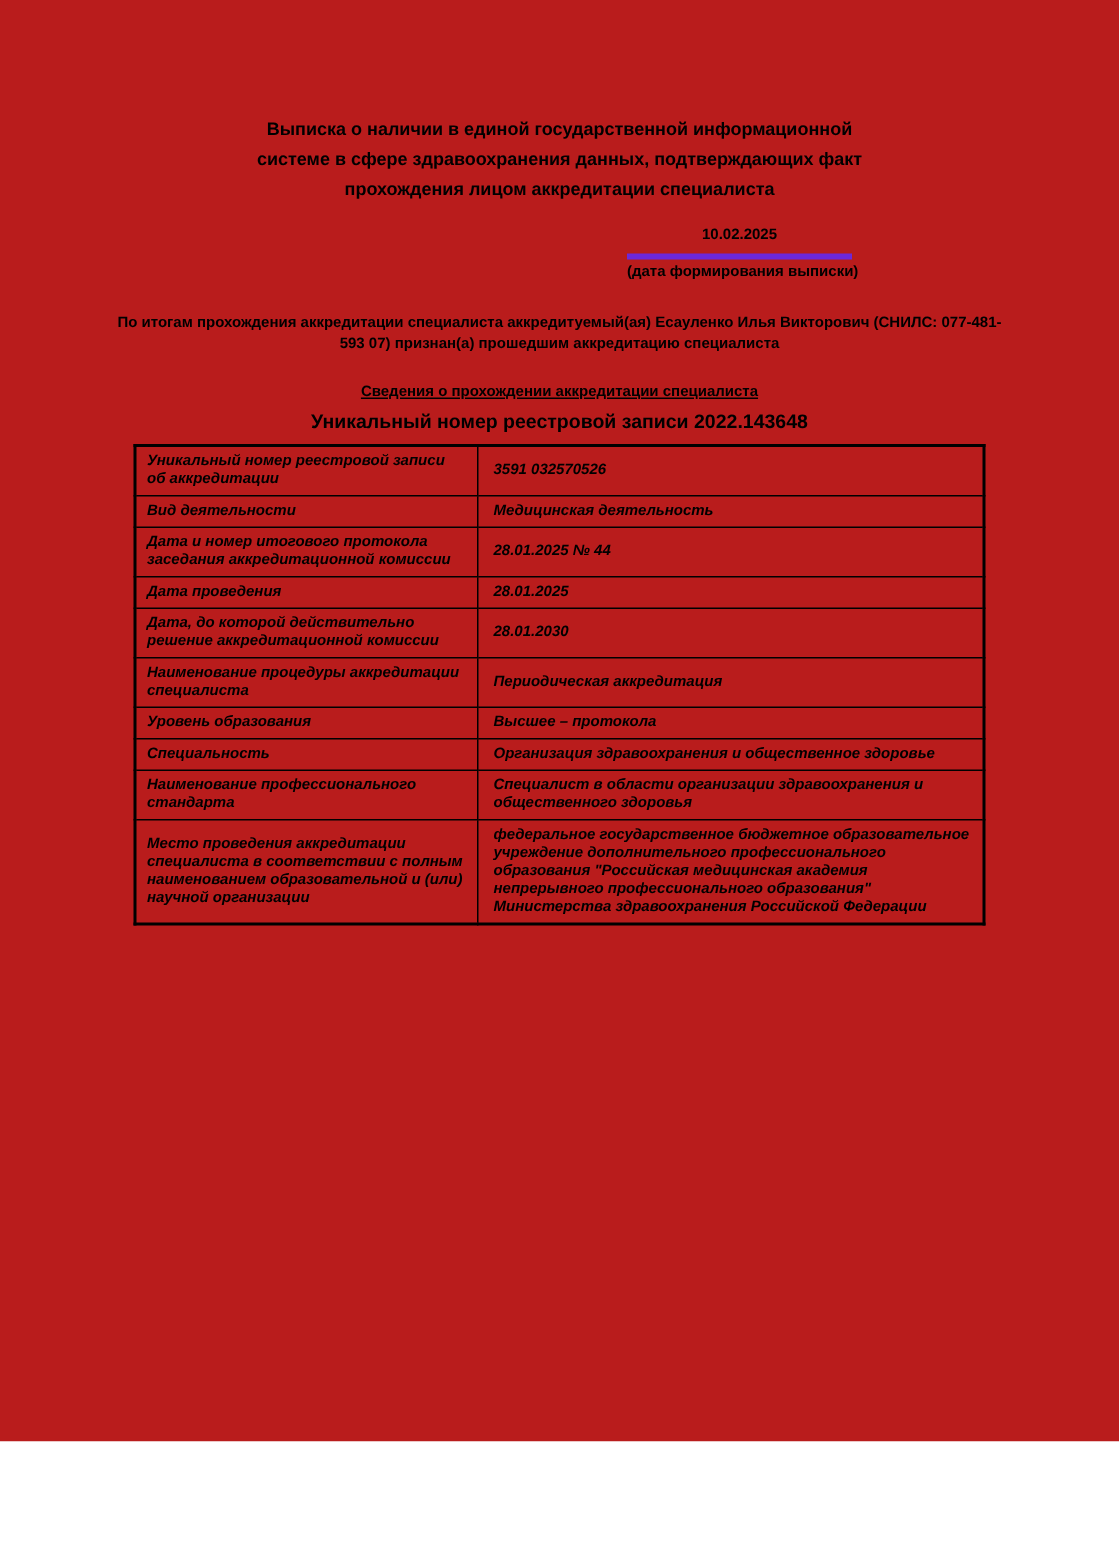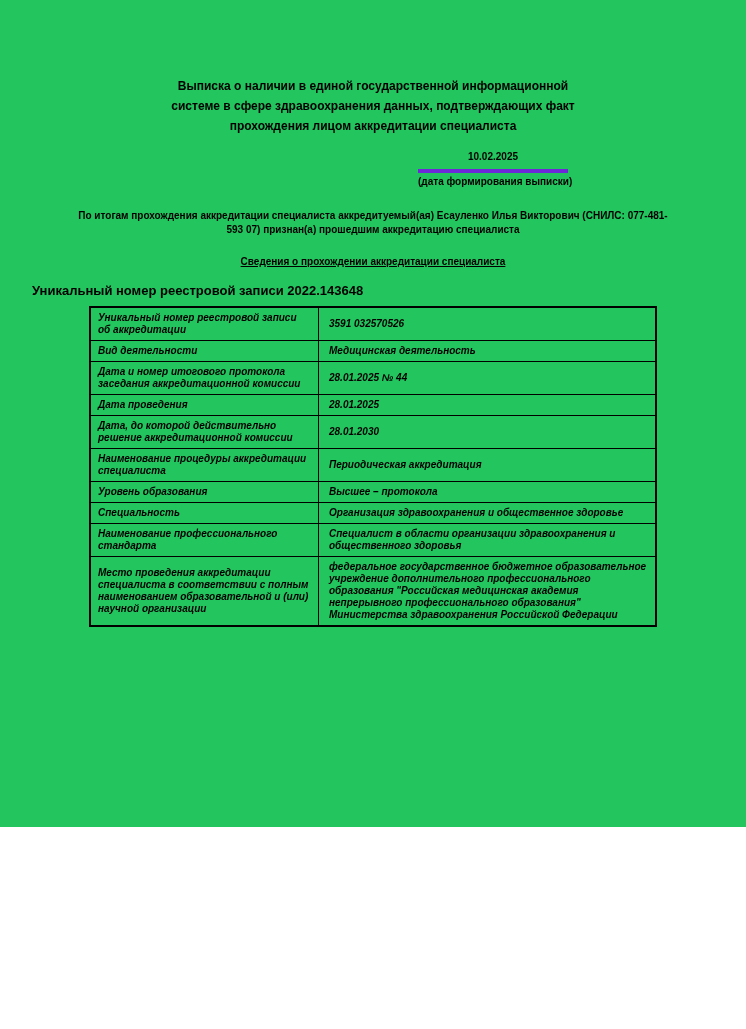--- a/index.html
+++ b/index.html
@@ -3,23 +3,23 @@
 <meta charset="utf-8">
 <style>
   html, body {
     margin: 0;
     padding: 0;
     background: #ffffff;
   }
   .page {
     position: relative;
     width: 746px;
-    height: 827px;
+    height: 961px;
     margin: 0 auto;
-    background: #22c55e;
+    background: #b91c1c;
     overflow: hidden;
     font-family: "Liberation Sans", sans-serif;
     font-weight: bold;
     color: #000000;
   }
   .doc-title {
     margin: 76px auto 0 auto;
     text-align: center;
     font-size: 12px;
     line-height: 20px;
@@ -46,24 +46,24 @@
     line-height: 14px;
   }
   .section-heading {
     margin-top: 18px;
     text-align: center;
     font-size: 10px;
     line-height: 13px;
     text-decoration: underline;
   }
   .registry-heading {
-    margin-top: 14px;
+    margin-top: 4px;
+    text-align: center;
     font-size: 13px;
     line-height: 17px;
-    padding-left: 32px;
   }
   table.accr {
     width: 568px;
     margin: 7px auto 0 auto;
     border-collapse: collapse;
     border: 2px solid #000;
     table-layout: fixed;
     font-style: italic;
   }
   table.accr td {

